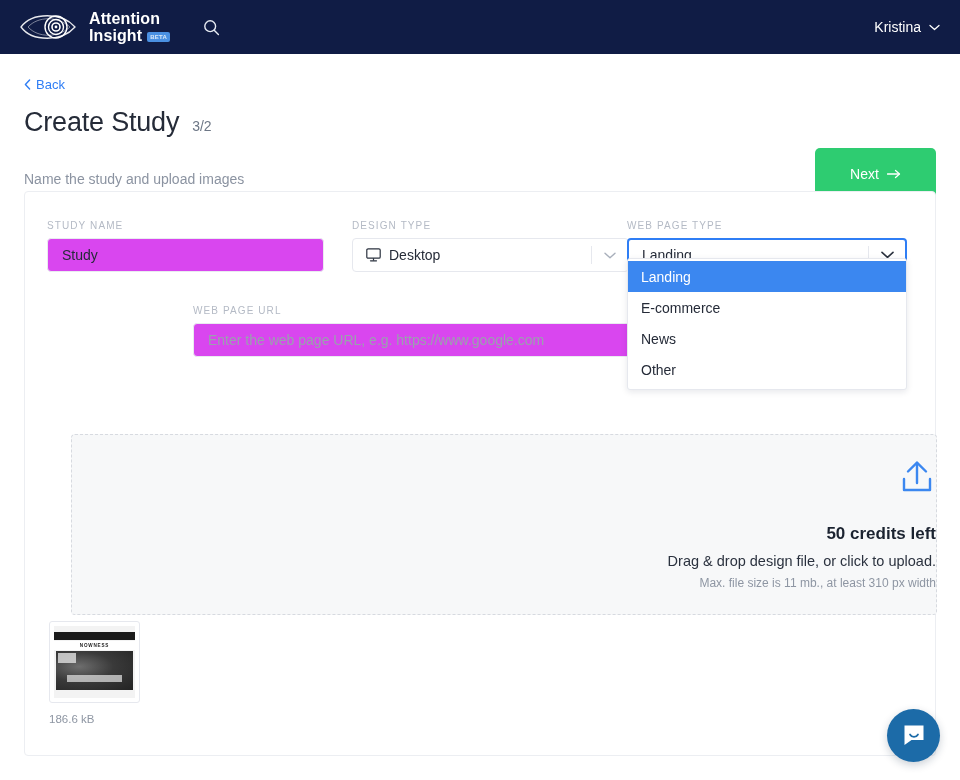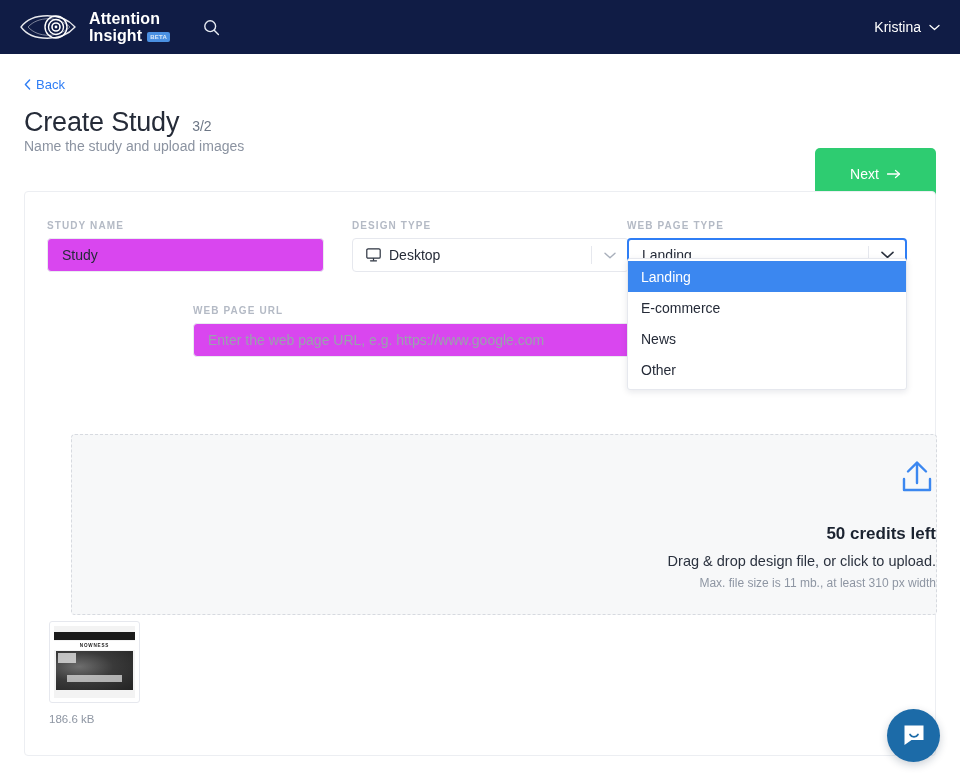--- a/index.html
+++ b/index.html
@@ -51,40 +51,40 @@
   }
   .title-row {
     display: flex; align-items: baseline; gap: 13px;
     margin-top: 13px;
   }
   .page-title {
     font-size: 27px; color: #252b38; font-weight: 400; letter-spacing: -.2px;
   }
   .step-counter { font-size: 14px; color: #6d7786; }
   .subtitle {
-    font-size: 14px; color: #8b93a1;
+    margin-top: 33px; font-size: 14px; color: #8b93a1;
   }
   .next-btn {
     position: absolute; right: 24px; top: 94px;
     width: 121px; height: 52px; background: #2ecc71;
     color: #ffffff; border: none; border-radius: 5px;
     font-size: 14px; font-family: inherit; cursor: pointer;
     display: flex; align-items: center; justify-content: center; gap: 8px;
   }
 
   
   .card {
     position: absolute; left: 24px; top: 191px;
     width: 912px; height: 565px;
     background: #ffffff; border: 1px solid #eceef2; border-radius: 4px;
   }
 
   .field-label {
     font-size: 10px; letter-spacing: 1.1px; color: #b4bac5;
-    font-weight: 700; text-transform: uppercase; margin-bottom: 7px;
+    font-weight: 400; text-transform: uppercase; margin-bottom: 7px;
   }
   .text-input {
     width: 100%; height: 34px;
     background: #d946ef; border: 1px solid #e9ebf0; border-radius: 4px;
     font-size: 14px; font-family: inherit; color: #252b38;
     padding: 0 14px; outline: none;
   }
   .text-input::placeholder { color: #9aa1ae; }
 
   

